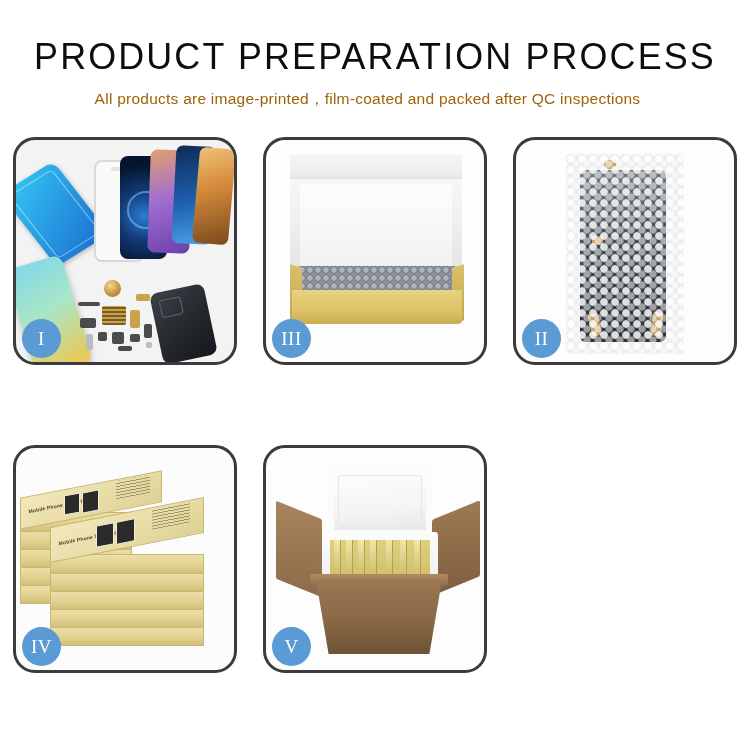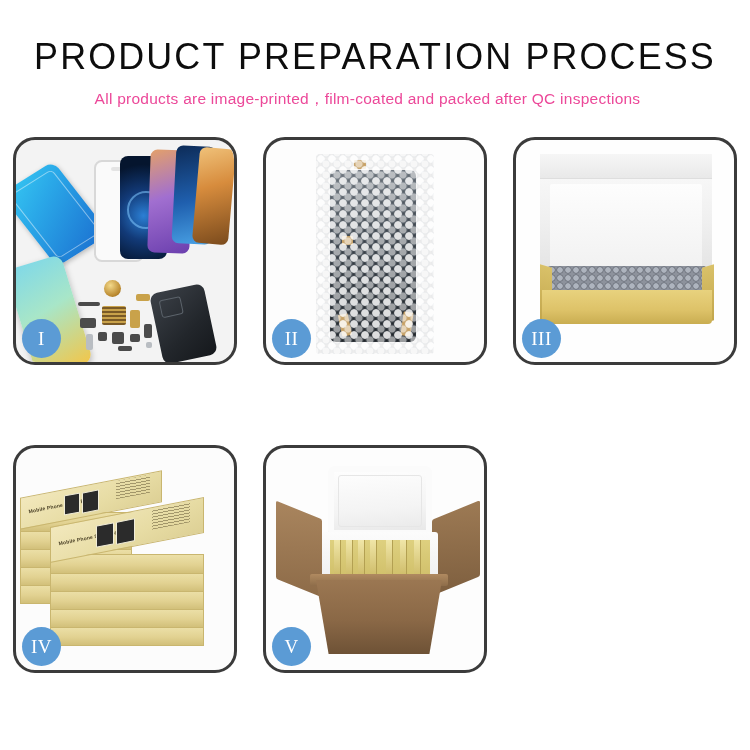--- a/index.html
+++ b/index.html
@@ -28,21 +28,21 @@
     color: #0d0d0d;
     line-height: 1.0;
     margin: 0;
     transform: scaleX(0.97);
   }
   .page-subtitle {
     font-family: "Liberation Sans", sans-serif;
     font-size: 15.5px;
     font-weight: 400;
     letter-spacing: 0.25px;
-    color: #ec4899;
+    color: #a16207;
     margin: 14px 15px 0 0;
   }
 
   
   .grid {
     position: absolute;
     left: 13px;
     top: 137px;
     width: 724px;
     display: grid;
@@ -389,46 +389,46 @@
         <div class="pt" style="left:34px;top:52px;width:12px;height:12px;"></div>
         <div class="pt" style="left:52px;top:54px;width:10px;height:8px;"></div>
         <div class="pt" style="left:66px;top:44px;width:8px;height:14px;"></div>
         <div class="pt silver" style="left:68px;top:62px;width:6px;height:6px;"></div>
         <div class="pt" style="left:40px;top:66px;width:14px;height:5px;"></div>
       </div>
     </div>
     <div class="badge">I</div>
   </div>
 
+  <div class="panel p3">
+    <div class="panel-stage">
+      <div class="b3-lid"></div>
+      <div class="b3-lid-fold"></div>
+      <div class="b3-foam"></div>
+      <div class="b3-bubblestrip"></div>
+      <div class="b3-side-l"></div>
+      <div class="b3-side-r"></div>
+      <div class="b3-front"></div>
+    </div>
+    <div class="badge">III</div>
+  </div>
+
   <div class="panel p2">
     <div class="panel-stage">
       <div class="bw-sheet">
         <div class="bw-inner"></div>
         <div class="bw-tape" style="left:38px;top:6px;width:12px;height:9px;"></div>
         <div class="bw-tape" style="left:26px;top:82px;width:11px;height:9px;"></div>
         <div class="bw-tape" style="left:24px;top:160px;width:10px;height:22px;transform:rotate(-12deg);"></div>
         <div class="bw-tape" style="left:86px;top:158px;width:10px;height:24px;transform:rotate(8deg);"></div>
         <div class="bw-bubbles"></div>
         <div class="bw-bubbles2"></div>
       </div>
     </div>
     <div class="badge">II</div>
-  </div>
-
-  <div class="panel p3">
-    <div class="panel-stage">
-      <div class="b3-lid"></div>
-      <div class="b3-lid-fold"></div>
-      <div class="b3-foam"></div>
-      <div class="b3-bubblestrip"></div>
-      <div class="b3-side-l"></div>
-      <div class="b3-side-r"></div>
-      <div class="b3-front"></div>
-    </div>
-    <div class="badge">III</div>
   </div>
 
   <div class="panel p4">
     <div class="panel-stage">
 
       <div class="st" style="left:4px;top:136px;width:110px;height:18px;"></div>
       <div class="st" style="left:4px;top:118px;width:110px;height:18px;"></div>
       <div class="st" style="left:4px;top:100px;width:110px;height:18px;"></div>
       <div class="st" style="left:4px;top:82px;width:110px;height:18px;"></div>
       <div class="st" style="left:4px;top:64px;width:110px;height:18px;"></div>

